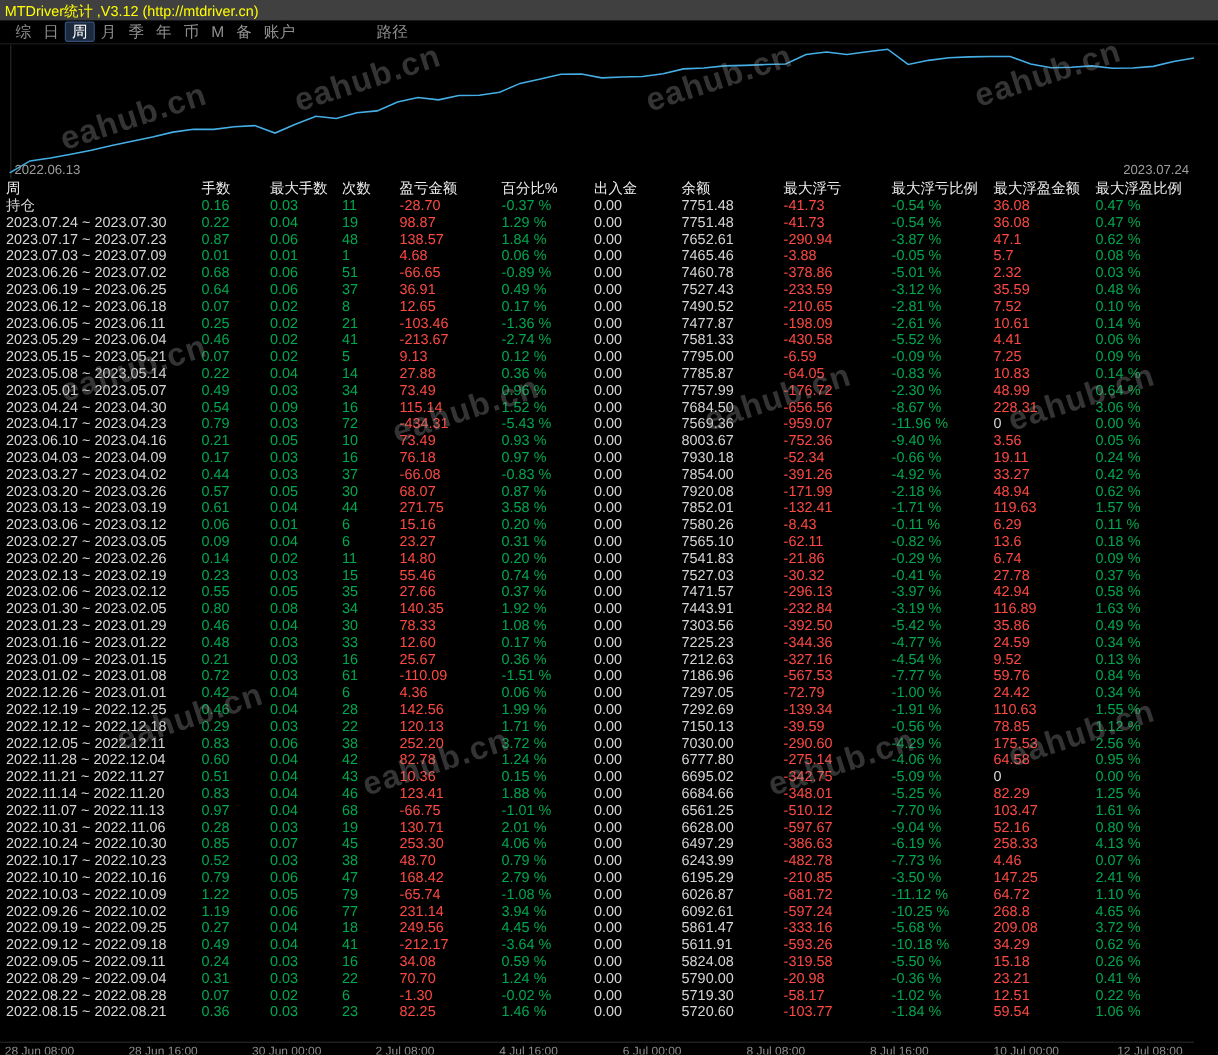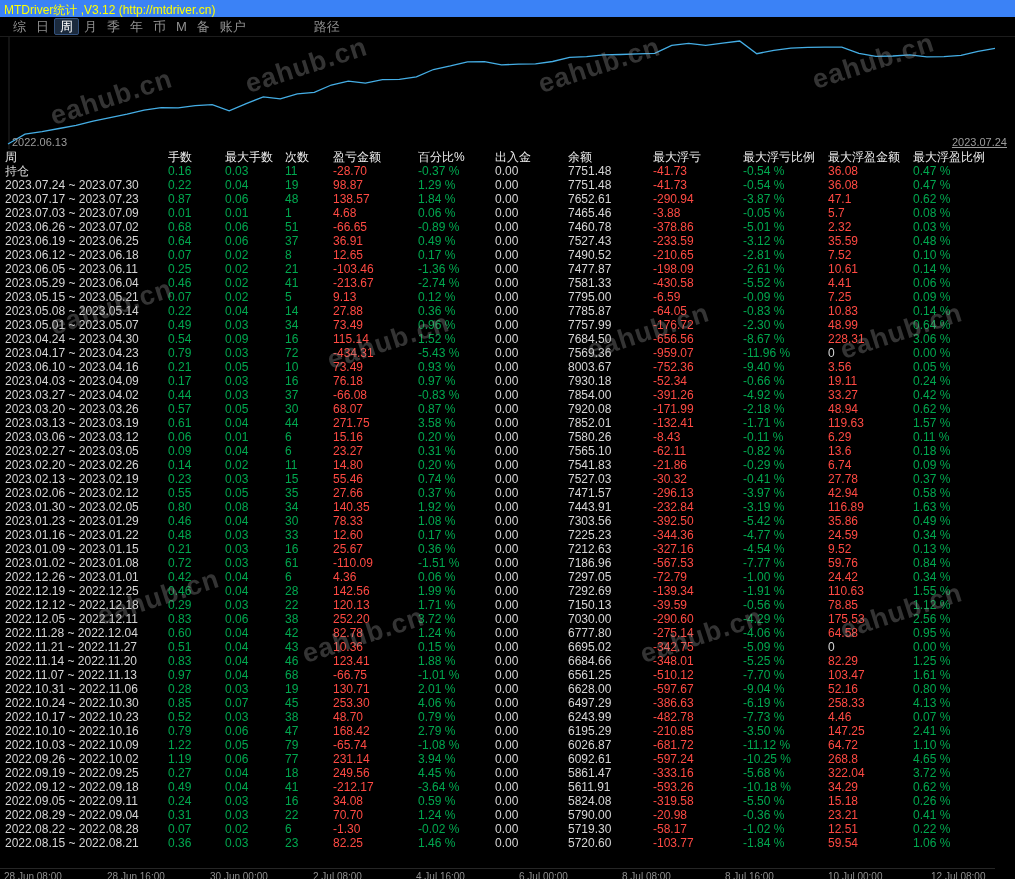--- a/index.html
+++ b/index.html
@@ -4,37 +4,37 @@
 <style>
   * { margin:0; padding:0; box-sizing:border-box; }
   html,body { background:#000; }
   #screen {
     position:relative; width:1015px; height:879px; background:#000;
     overflow:hidden; font-family:"Liberation Sans","DejaVu Sans",sans-serif;
     cursor:default;
   }
   
   #title-bar { position:absolute; top:0; left:0; width:100%; height:17px;
-    background:#3b82f6; line-height:17px; padding-left:4px; }
+    background:#404040; line-height:17px; padding-left:4px; }
   #title-bar span { color:var(--title,#ffff00); font-size:12px; }
   
   #menu-bar { position:absolute; top:17px; left:0; width:100%; height:20px;
     display:flex; align-items:center; padding-left:8px;
     border-bottom:1px solid #1c1c1c; }
   .menu-item { color:var(--menu_text,#8f8f8f); font-size:13px; padding:0 5px;
     line-height:18px; white-space:nowrap; }
   .menu-item.active { background:#1b2a3d; border:1px solid #33517c;
     color:#ffffff; line-height:15px; border-radius:2px; }
   .menu-item.gap { margin-left:58px; }
   
   #chart { position:absolute; top:37px; left:0; width:1015px; height:112px; }
   #equity-line { stroke:var(--chart_line,#45aee5); fill:none; stroke-width:1.3px; }
   .axis-label { position:absolute; bottom:1px; color:var(--axis_text,#9c9c9c); font-size:11px; }
   .axis-label.start { left:12px; }
-  .axis-label.end { right:8px;text-decoration:underline; }
+  .axis-label.end { right:24px; }
   
   #wm-layer { position:absolute; inset:0; pointer-events:none; z-index:5; }
   .wm { position:absolute; color:rgba(158,158,158,0.33); font-size:27px;
     font-weight:bold; letter-spacing:1px; transform:rotate(-18deg);
     white-space:nowrap; }
   
   #table-wrap { position:absolute; top:150px; left:0; width:1015px; }
   table { border-collapse:collapse; table-layout:fixed; width:1015px; }
   th,td { height:14px; font-size:12px; line-height:14px; text-align:left;
     white-space:nowrap; overflow:hidden; font-weight:normal;
@@ -723,21 +723,21 @@
             <td class="c-date">2022.09.19 ~ 2022.09.25</td>
             <td class="c-green">0.27</td>
             <td class="c-green">0.04</td>
             <td class="c-green">18</td>
             <td class="c-red">249.56</td>
             <td class="c-green">4.45 %</td>
             <td class="c-plain">0.00</td>
             <td class="c-plain">5861.47</td>
             <td class="c-red">-333.16</td>
             <td class="c-green">-5.68 %</td>
-            <td class="c-red">322.04</td>
+            <td class="c-red">209.08</td>
             <td class="c-green">3.72 %</td>
           </tr>
           <tr>
             <td class="c-date">2022.09.12 ~ 2022.09.18</td>
             <td class="c-green">0.49</td>
             <td class="c-green">0.04</td>
             <td class="c-green">41</td>
             <td class="c-red">-212.17</td>
             <td class="c-green">-3.64 %</td>
             <td class="c-plain">0.00</td>

